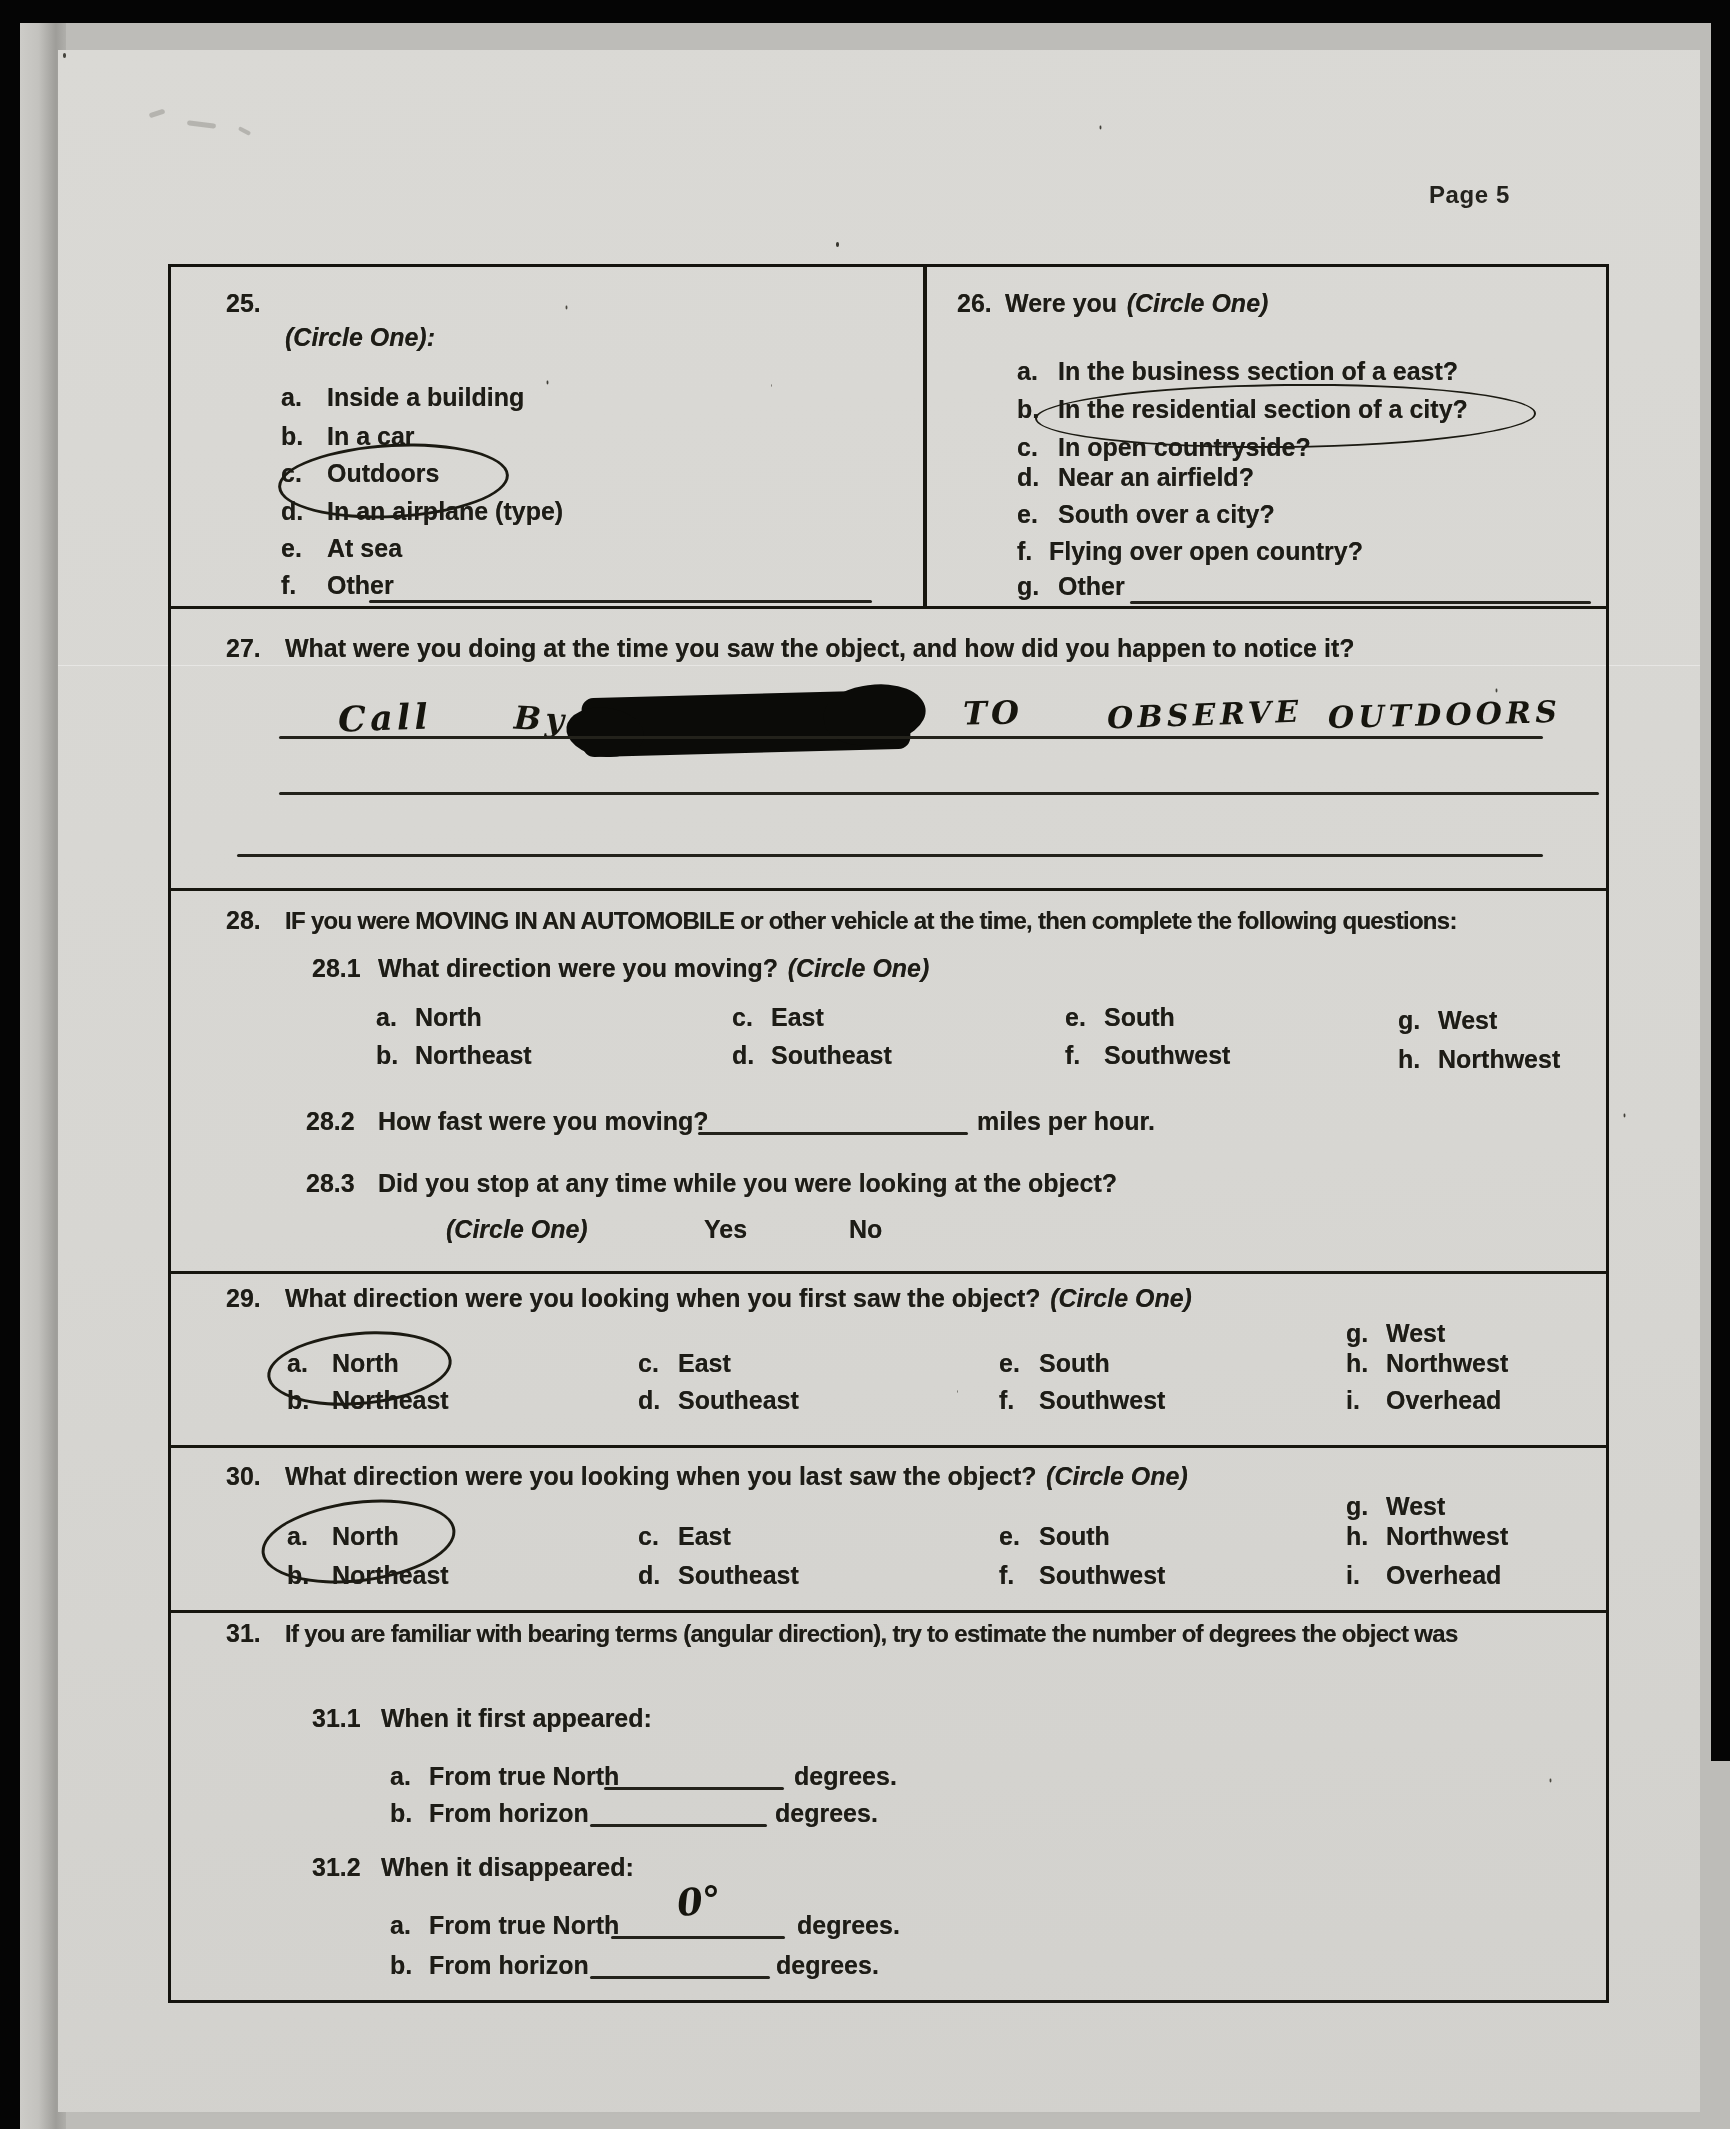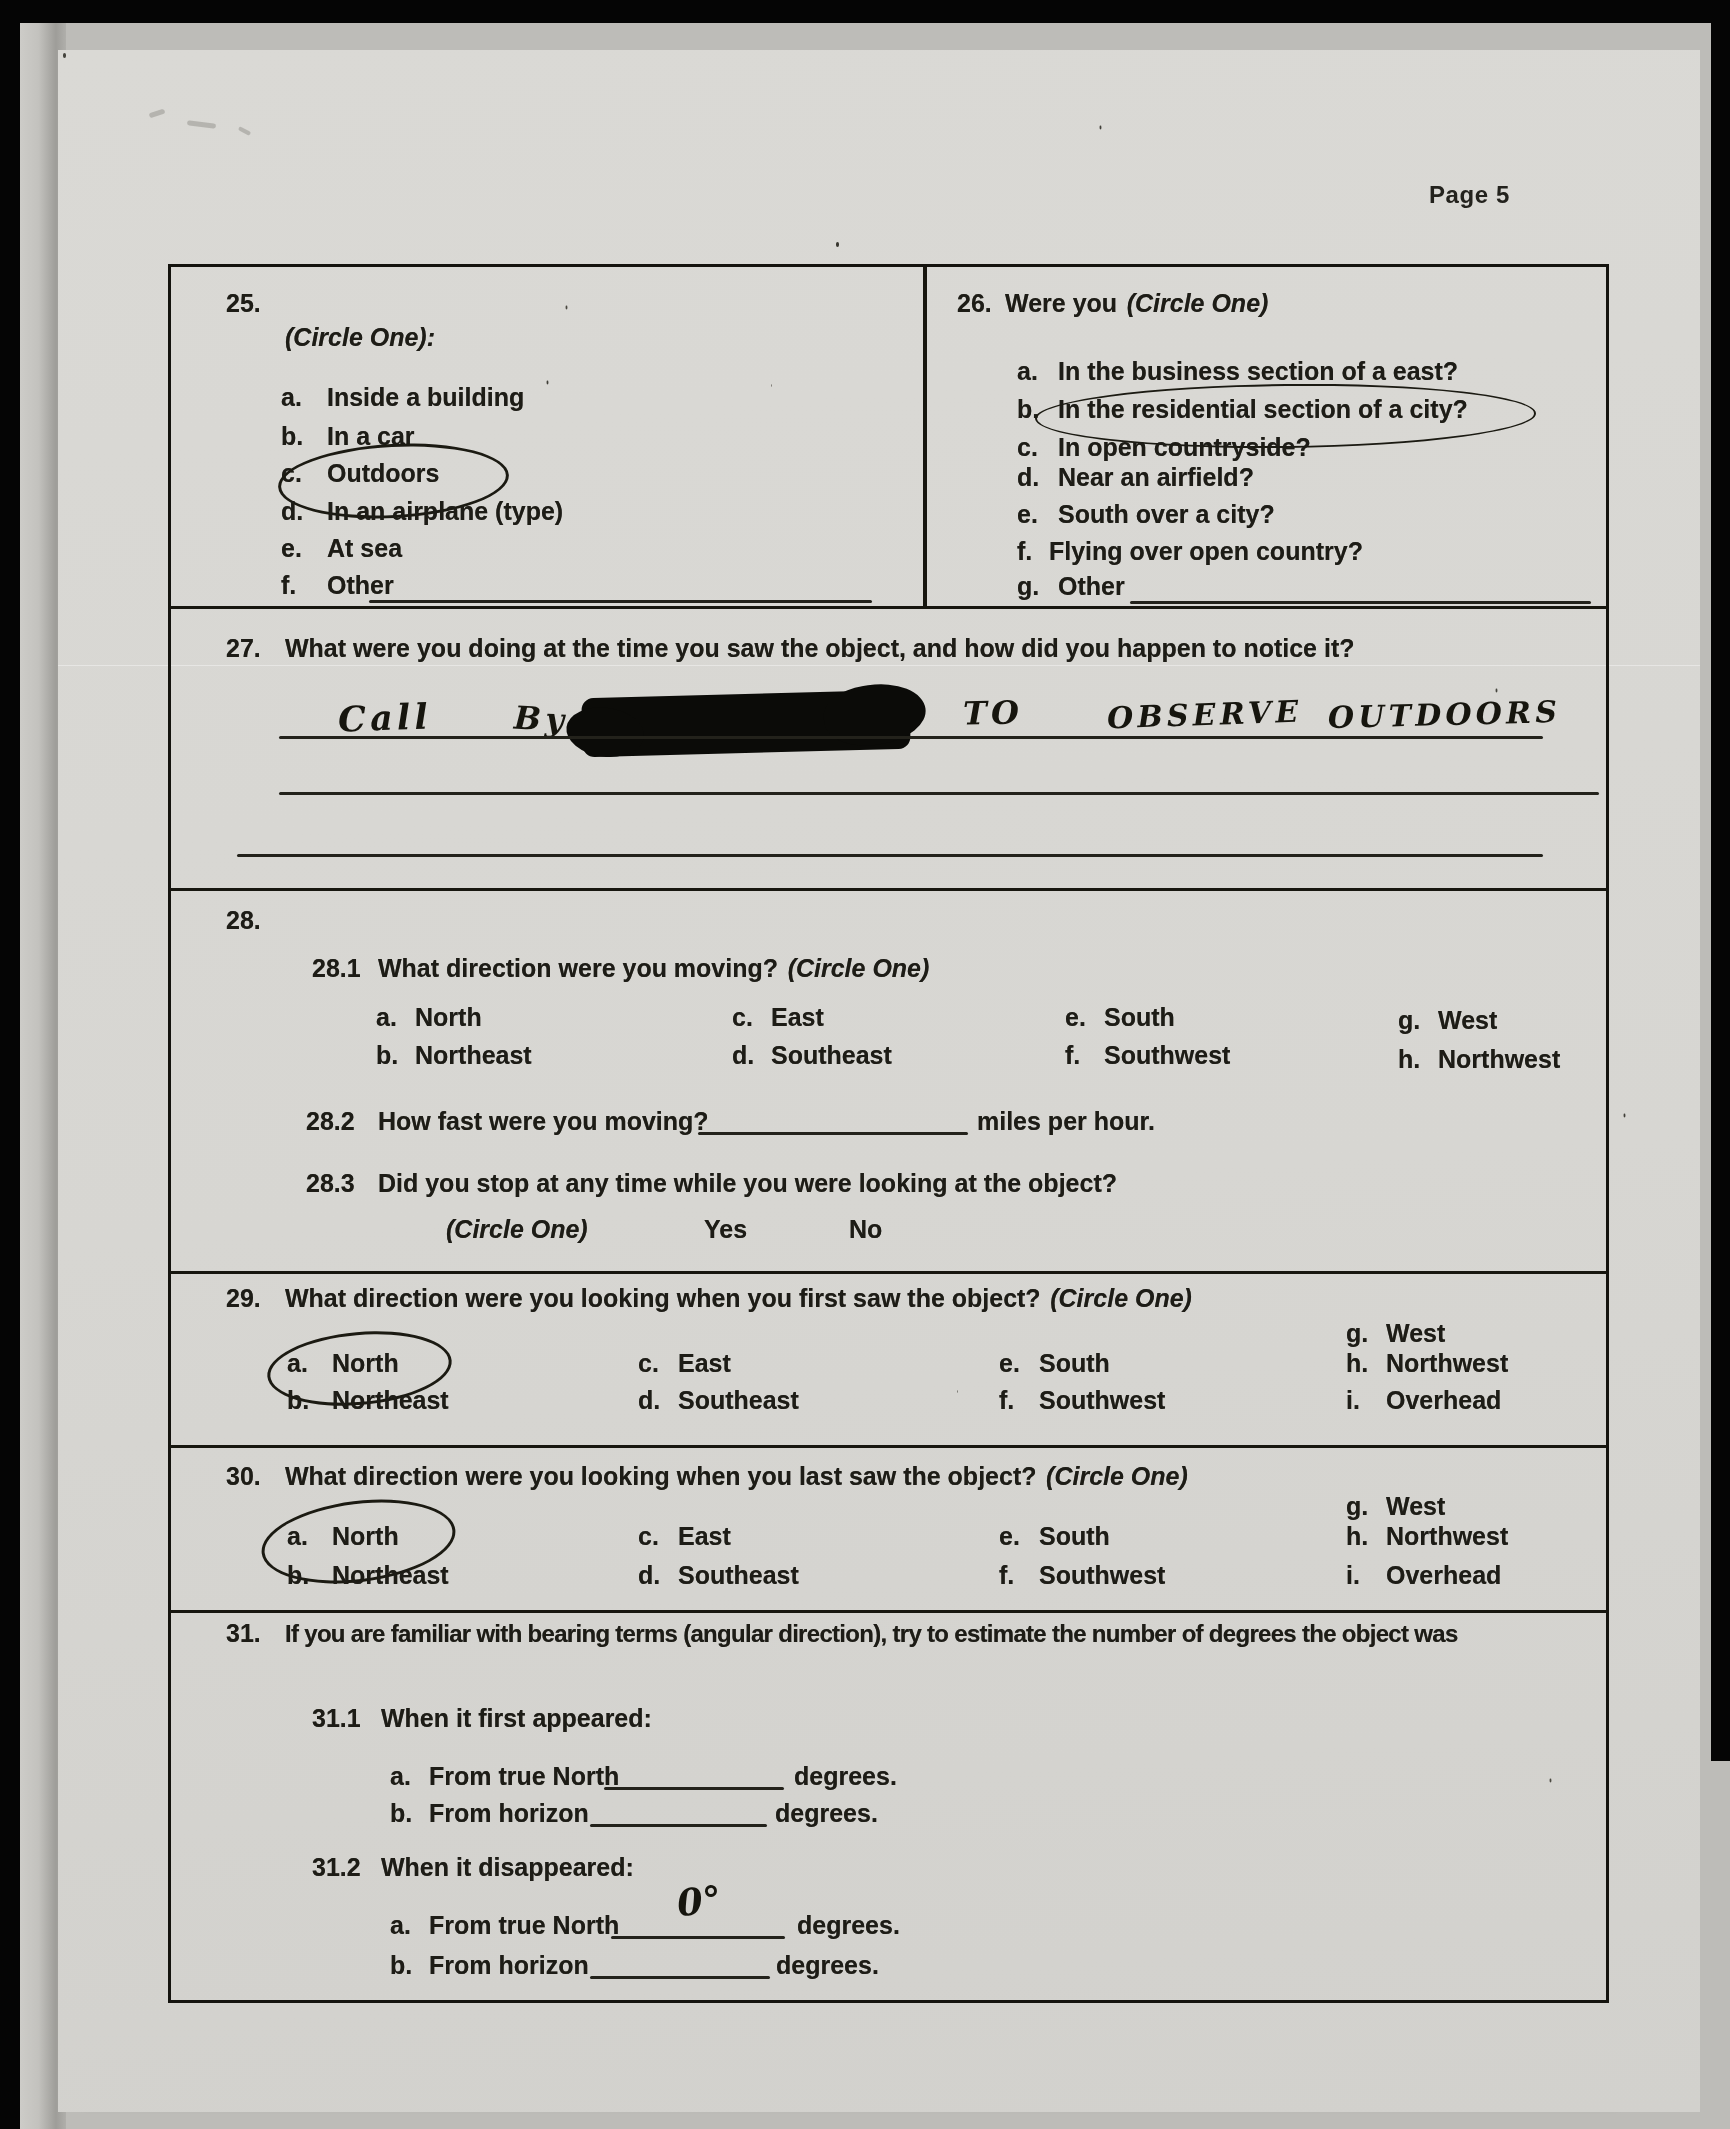--- a/index.html
+++ b/index.html
@@ -133,20 +133,21 @@
     <div class="redact" style="left:411px;top:427px;width:328px;height:59px;"></div>
     <div class="hw w3" style="left:792px;top:430px;">TO</div>
     <div class="hw w4" style="left:936px;top:433px;">OBSERVE</div>
     <div class="hw w5" style="left:1157px;top:433px;">OUTDOORS</div>
 
     <div class="ul" style="left:108px;top:469px;width:1264px;"></div>
     <div class="ul" style="left:108px;top:525px;width:1320px;"></div>
     <div class="ul" style="left:66px;top:587px;width:1306px;"></div>
 
     <div class="t" style="left:55px;top:640px;">28.</div>
+    <div class="t long" style="left:114px;top:641px;">IF you were MOVING IN AN AUTOMOBILE or other vehicle at the time, then complete the following questions:</div>
 
     <div class="t" style="left:141px;top:688px;">28.1</div>
     <div class="t" style="left:207px;top:688px;text-align:right;">
       <span>What direction were you moving?</span><span class="it gap">(Circle One)</span>
     </div>
 
     <div class="t" style="left:205px;top:737px;">a.</div>
     <div class="t" style="left:244px;top:737px;">North</div>
     <div class="t" style="left:561px;top:737px;">c.</div>
     <div class="t" style="left:600px;top:737px;">East</div>

